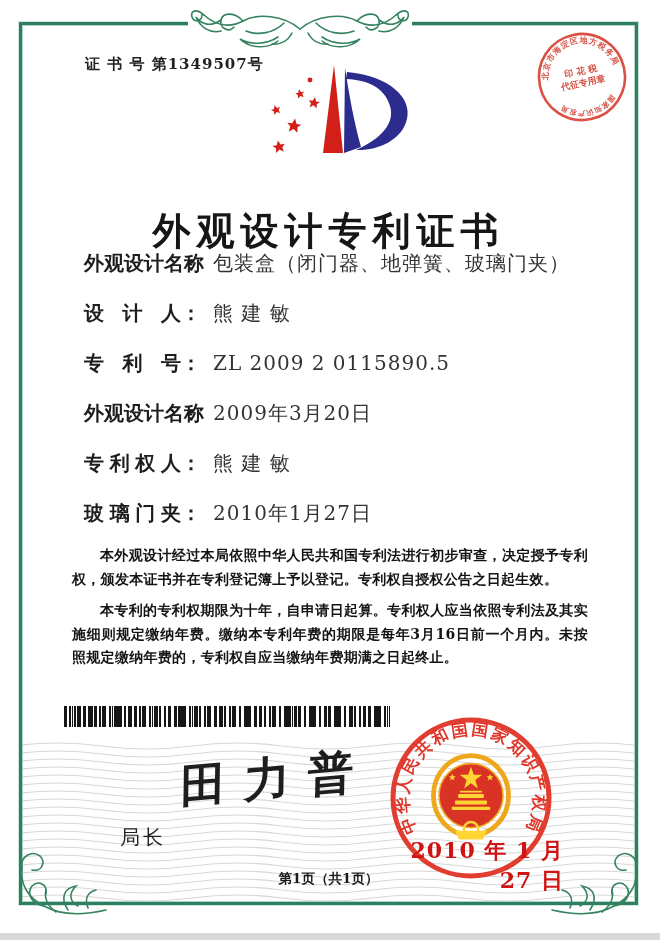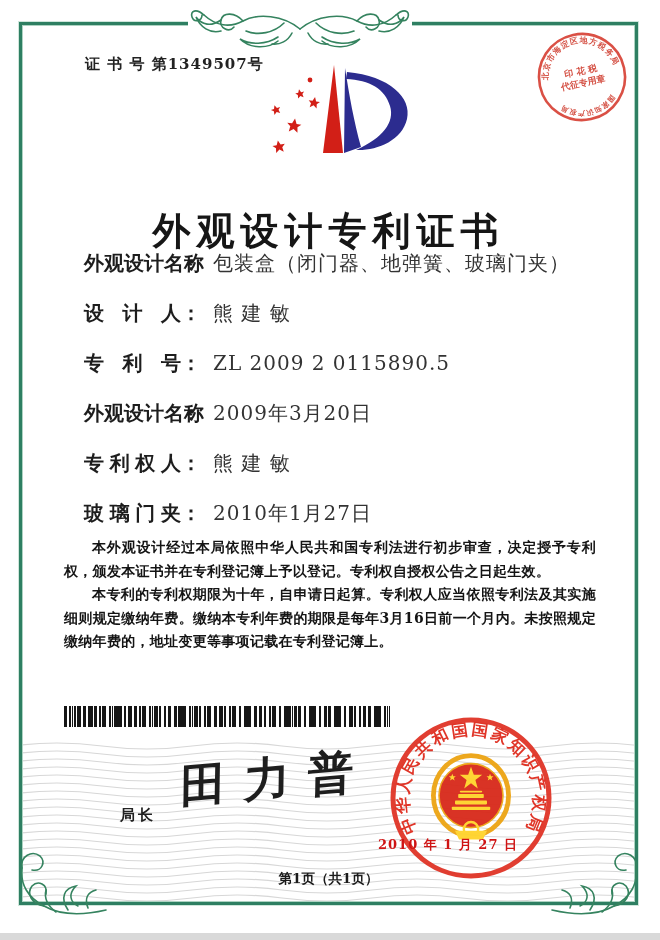--- a/index.html
+++ b/index.html
@@ -21,36 +21,36 @@
   .fields{position:absolute;left:84px;top:250px;right:60px;z-index:3;
           font-family:"DejaVu Serif","Liberation Serif",serif;}
   .field-row{position:absolute;left:0;right:0;font-size:20px;color:#1d1d1d;white-space:nowrap;}
   .f0{top:0;}.f1{top:50px;}.f2{top:100px;}.f3{top:150px;}.f4{top:200px;}.f5{top:250px;}
   .flabel{display:inline-block;width:97px;font-weight:bold;text-align:justify;text-align-last:justify;}
   .fcolon{font-weight:bold;}
   .fvalue{padding-left:12px;letter-spacing:1px;color:#333;}
   .paragraphs{position:absolute;left:64px;right:64px;top:536px;z-index:3;text-align:justify;
               font-family:"DejaVu Serif","Liberation Serif",serif;font-size:14px;font-weight:bold;
               line-height:23.5px;color:#141414;letter-spacing:.3px;}
-  .paragraphs p{margin:0;text-indent:2em;}
+  .paragraphs p{margin:8px;text-indent:2em;}
   .barcode{position:absolute;left:64px;top:706px;width:326px;height:21px;z-index:3;background-color:#fff;
      background-image:
        repeating-linear-gradient(90deg,#161616 0 2px,transparent 2px 5px),
        repeating-linear-gradient(90deg,#161616 0 1px,transparent 1px 8px),
        repeating-linear-gradient(90deg,#161616 0 3px,transparent 3px 13px),
        repeating-linear-gradient(90deg,#161616 0 1px,transparent 1px 19px);}
   .waves{position:absolute;left:22px;top:742px;width:614px;height:162px;z-index:0;}
-  .sig-title{position:absolute;left:120px;top:806px;font-size:15px;font-weight:bold;color:#222;
+  .sig-title{position:absolute;left:120px;top:824px;font-size:20px;font-weight:normal;color:#222;
              letter-spacing:3px;z-index:3;font-family:"DejaVu Serif","Liberation Serif",serif;}
   .sig-name{position:absolute;left:180px;top:748px;font-size:46px;color:#1e1e1e;z-index:3;
             font-family:"DejaVu Serif","Liberation Serif",serif;letter-spacing:18px;
             transform:rotate(-5deg) skewX(-6deg);font-weight:bold;}
   .office-seal{position:absolute;left:385px;top:712px;width:172px;height:172px;z-index:3;opacity:.95;}
-  .issue-date{position:absolute;left:378px;top:836px;width:186px;text-align:left;z-index:4;
-              color:#cf1414;font-size:13px;font-weight:bold;letter-spacing:1px;
+  .issue-date{position:absolute;left:378px;top:836px;width:186px;text-align:right;z-index:4;
+              color:#cf1414;font-size:22px;font-weight:bold;letter-spacing:1px;
               font-family:"DejaVu Serif","Liberation Serif",serif;}
   .footer{position:absolute;left:19px;right:22px;top:862px;text-align:center;z-index:3;
           font-size:13.5px;font-weight:bold;color:#1b1b1b;
           font-family:"DejaVu Serif","Liberation Serif",serif;margin-top:8px;}
   .page-edge{position:absolute;left:0;right:0;bottom:0;height:7px;background:#d9d9d9;z-index:5;}
   svg text{font-family:"DejaVu Serif","Liberation Serif",serif;}
 </style>
 </head>
 <body>
 
@@ -180,21 +180,21 @@
     <div class="field-row f4">
       <span class="flabel">专利权人</span><span class="fcolon">：</span><span class="fvalue">熊 建 敏</span>
     </div>
     <div class="field-row f5">
       <span class="flabel">玻璃门夹</span><span class="fcolon">：</span><span class="fvalue">2010年1月27日</span>
     </div>
   </div>
 
   <div class="paragraphs">
     <p>本外观设计经过本局依照中华人民共和国专利法进行初步审查，决定授予专利权，颁发本证书并在专利登记簿上予以登记。专利权自授权公告之日起生效。</p>
-    <p>本专利的专利权期限为十年，自申请日起算。专利权人应当依照专利法及其实施细则规定缴纳年费。缴纳本专利年费的期限是每年3月16日前一个月内。未按照规定缴纳年费的，地址变更等事项记载在专利登记簿上。</p>
+    <p>本专利的专利权期限为十年，自申请日起算。专利权人应当依照专利法及其实施细则规定缴纳年费。缴纳本专利年费的期限是每年3月16日前一个月内。未按照规定缴纳年费的，专利权自应当缴纳年费期满之日起终止。</p>
   </div>
 
   <div class="barcode"></div>
 
   <div class="sig-title">局长</div>
   <div class="sig-name">田力普</div>
 
   <svg class="office-seal" viewBox="0 0 172 172">
     <circle cx="86" cy="86" r="78" fill="none" stroke="#e03427" stroke-width="5"></circle>
     <defs>

